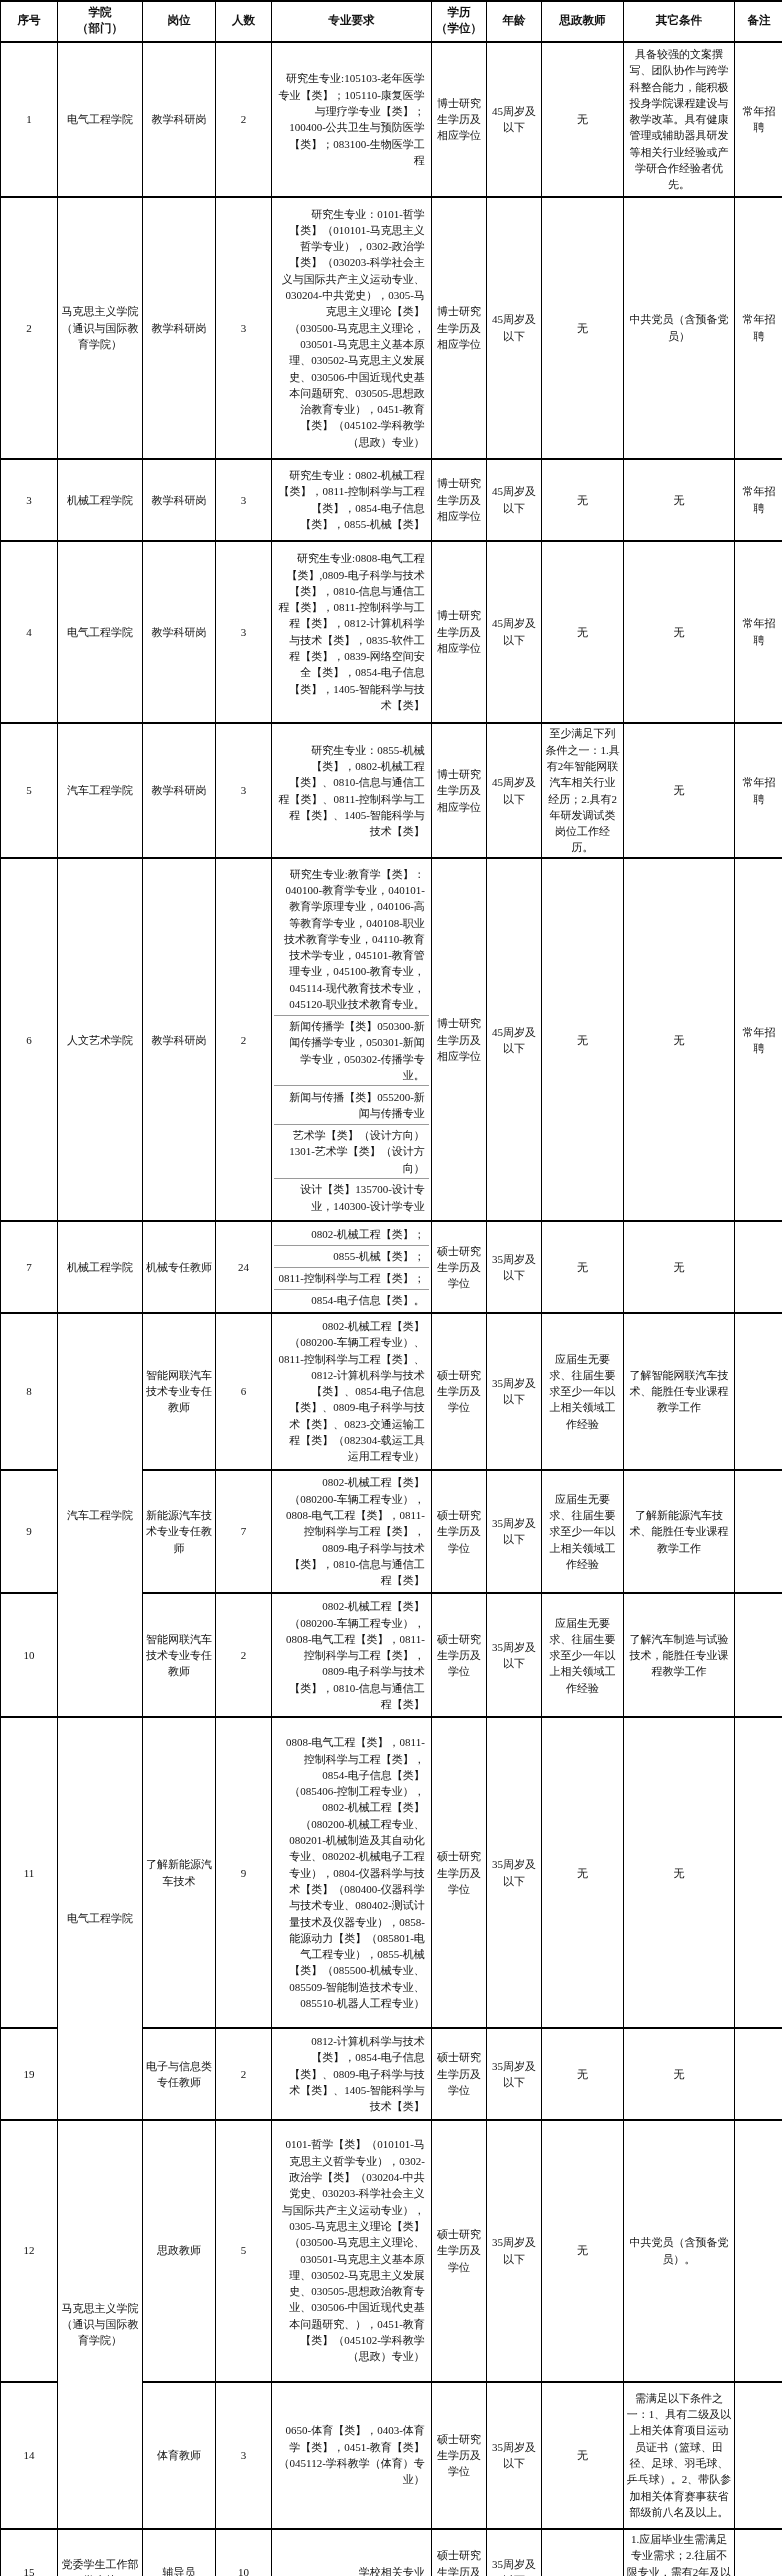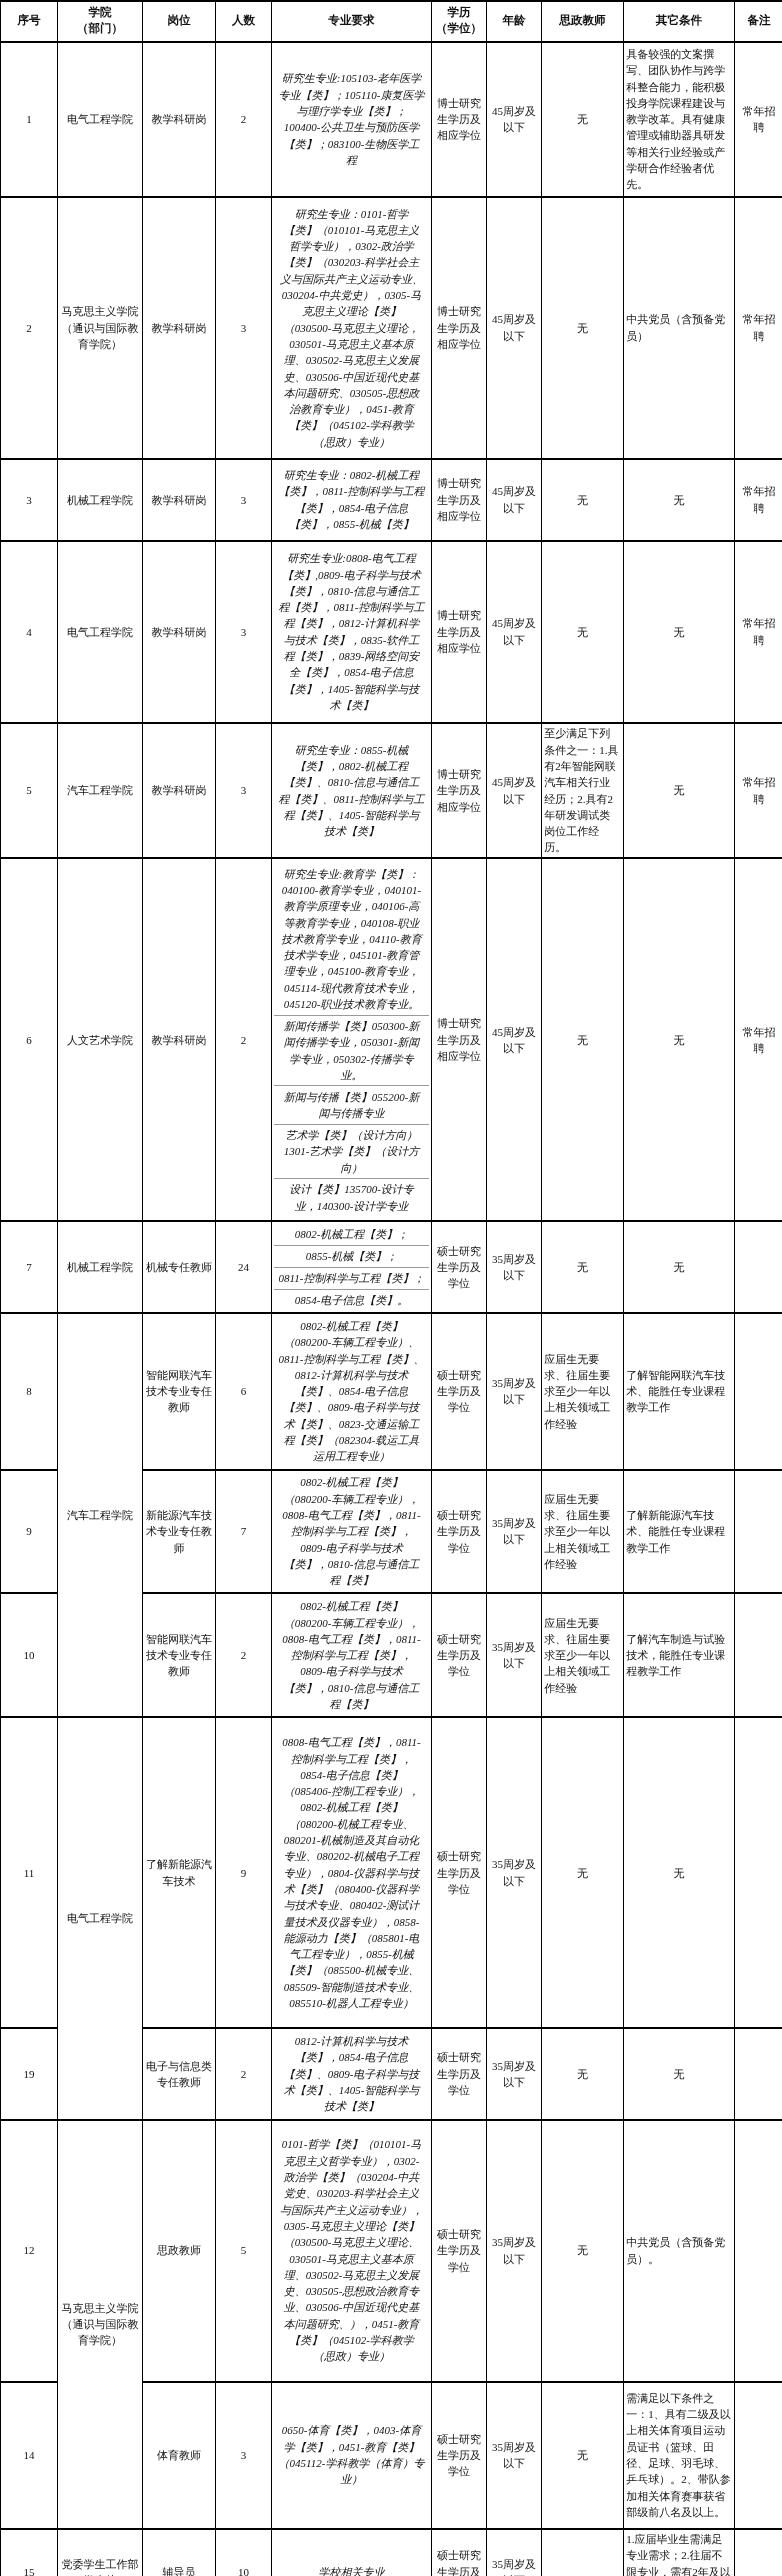--- a/index.html
+++ b/index.html
@@ -23,22 +23,22 @@
     overflow-wrap: break-word;
   }
   table.recruit th {
     font-size: 11.6px;
     font-weight: bold;
     text-align: center;
     white-space: pre-line;
     padding: 3.1px 1.6px;
   }
   td.c { text-align: center; }
-  td.l { text-align: left; padding: 3.1px 3.9px; margin-top: 48px; }
-  td.majors { padding: 0; text-align: center; font-style: italic; }
+  td.l { text-align: center; padding: 3.1px 3.9px; margin-top: 48px; }
+  td.majors { padding: 0; text-align: right; }
   td.majors .para {
     padding: 2.3px 3.9px;
     border-bottom: 0.8px solid #9a9a9a;
   }
   td.majors .para:last-child { border-bottom: none; }
 </style>
 </head>
 <body>
 
 <table class="recruit">

